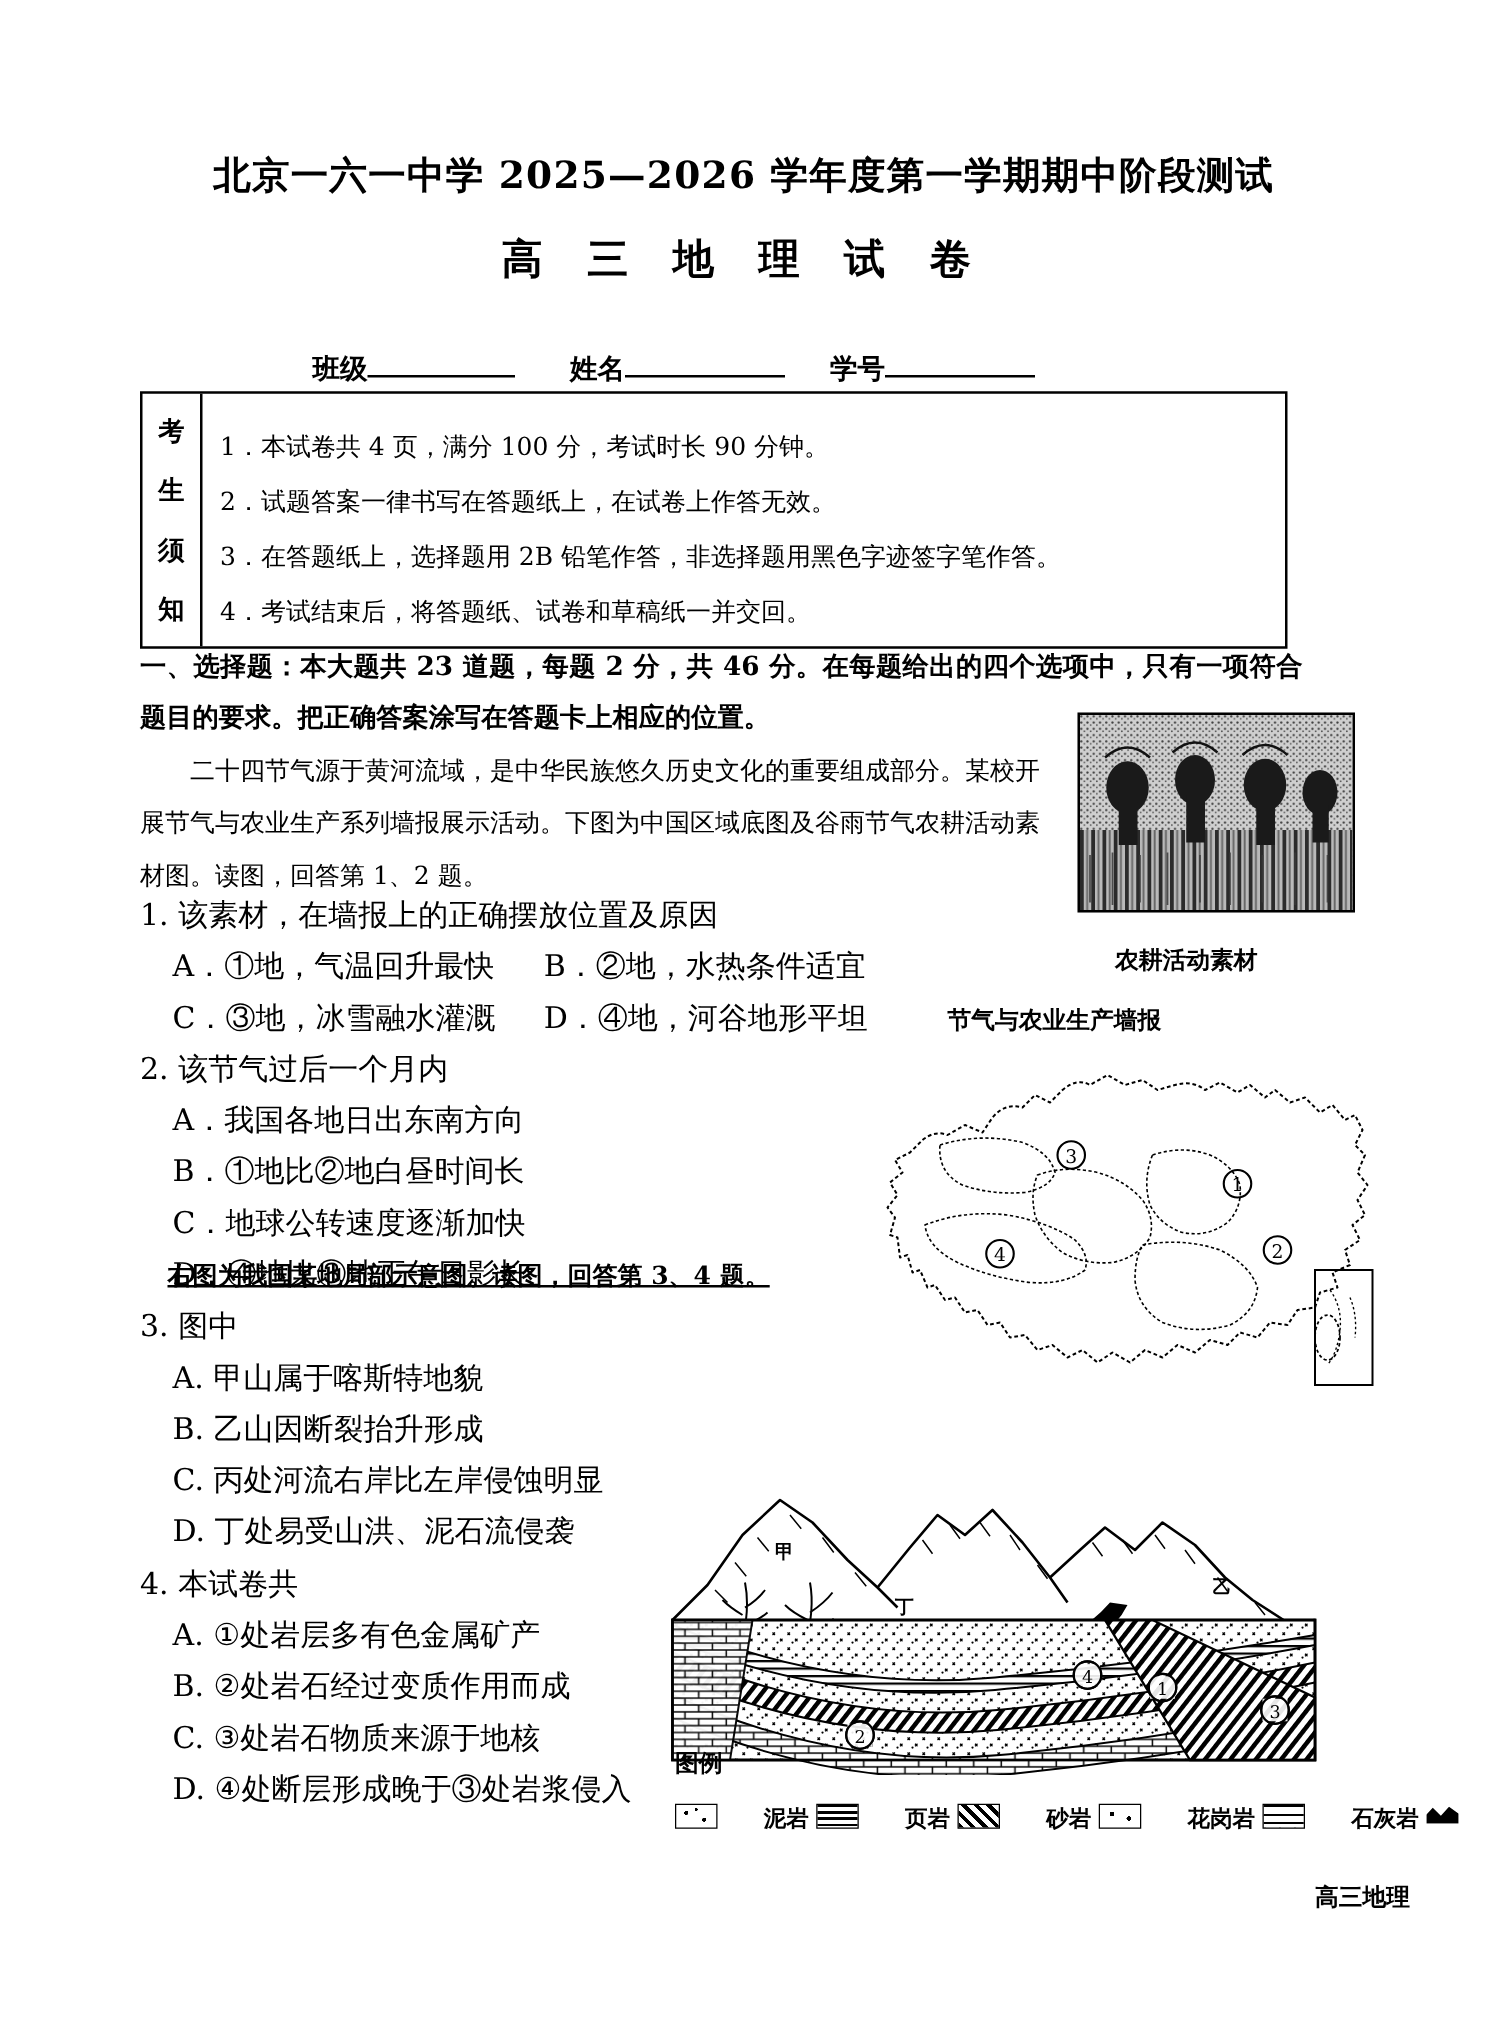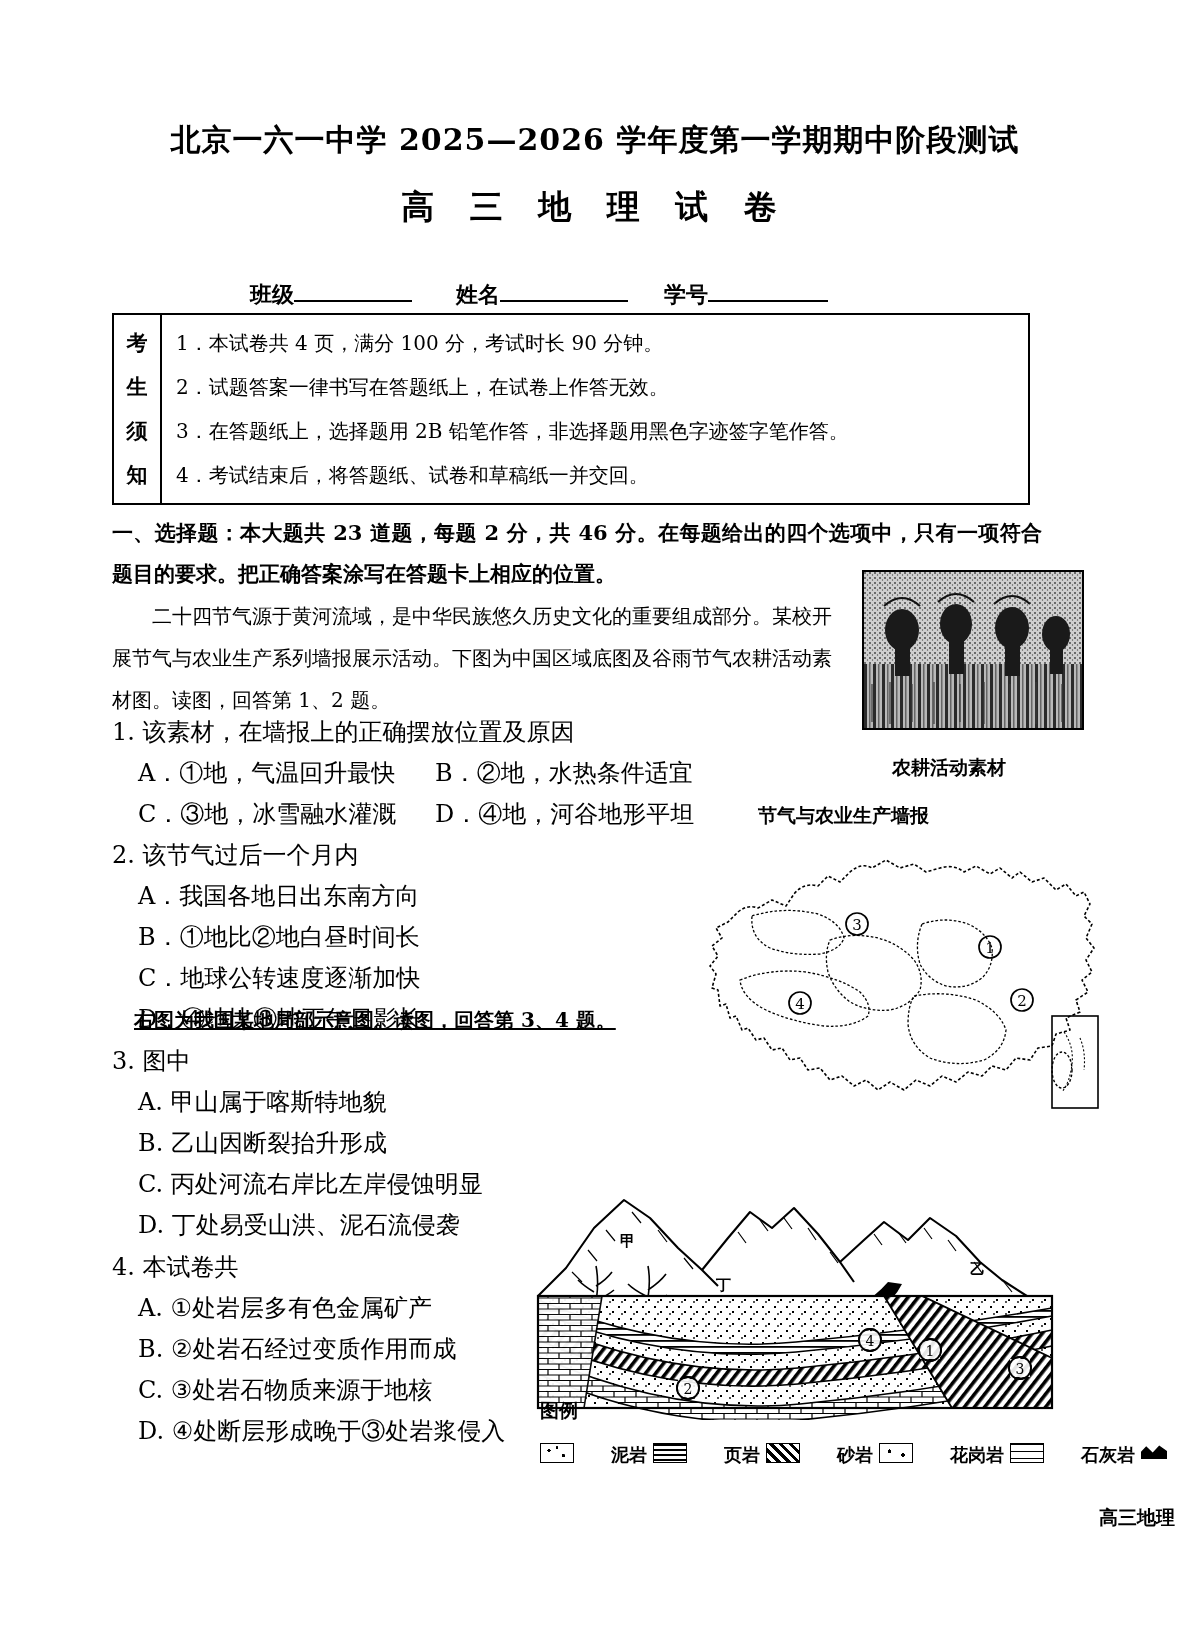--- a/index.html
+++ b/index.html
@@ -87,21 +87,21 @@
     align-items: center;
     padding: 6px 0;
   }
   .notice-head span {
     font-size: 21px;
     font-weight: bold;
     line-height: 44px;
   }
   .notice-list {
     flex: 1;
-    padding: 6px 0 6px 14px;
+    padding: 20px 0 6px 14px;
     box-sizing: border-box;
   }
   .notice-list li {
     list-style: none;
     font-size: 20px;
     line-height: 44px;
     white-space: nowrap;
   }
 
   
@@ -249,21 +249,21 @@
   .sw-river {
     background: #000;
     border: none;
     width: 26px;
     height: 16px;
     clip-path: polygon(0 55%, 20% 20%, 45% 60%, 70% 15%, 100% 50%, 100% 100%, 0 100%);
   }
 
   .footer-text {
     position: absolute;
-    left: 1099px; top: 1505px;
+    left: 1052px; top: 1505px;
     font-size: 19px;
     font-weight: bold;
     white-space: nowrap;
   }
 </style>
 </head>
 <body>
 
 <div class="page">
 

